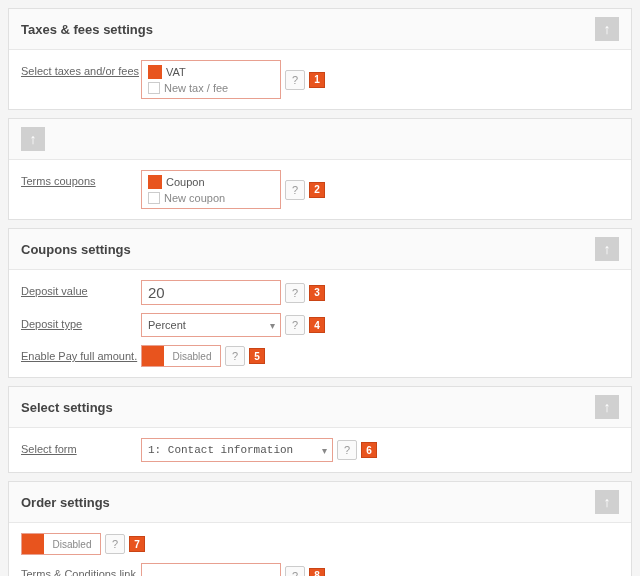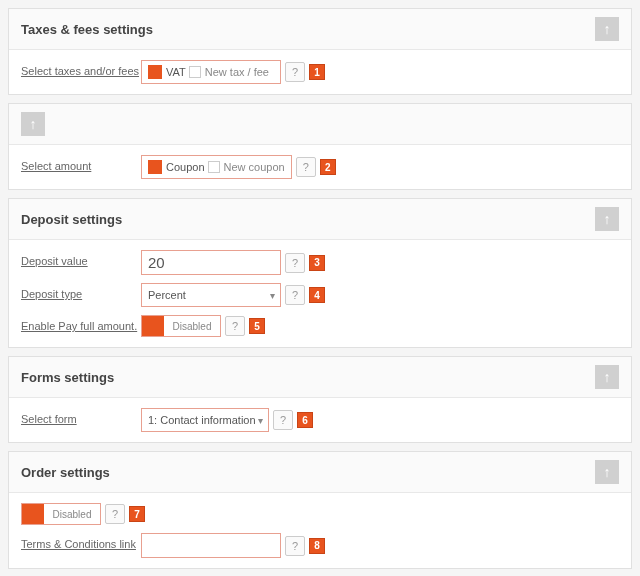--- a/index.html
+++ b/index.html
@@ -65,21 +65,21 @@
       display: flex;
       align-items: center;
       gap: 4px;
     }
     .tag-box {
       border: 1px solid #e8a090;
       padding: 4px 6px;
       min-width: 140px;
       background: #fff;
       display: flex;
-      flex-direction: row;
+      flex-direction: column;
       gap: 3px;
     }
     .tag-item {
       display: flex;
       align-items: center;
       gap: 4px;
     }
     .tag-color-box {
       width: 14px;
       height: 14px;
@@ -224,41 +224,41 @@
           </div>
         </div>
       </div>
     </div>
     <div class="section">
       <div class="section-header">
         <button class="upload-btn">↑</button>
       </div>
       <div class="section-body">
         <div class="form-row last-row">
-          <div class="form-label">Select amount</div>
+          <div class="form-label">Terms coupons</div>
           <div class="form-control-wrapper">
             <div class="tag-box">
               <div class="tag-item">
                 <div class="tag-color-box"></div>
                 <span class="tag-text">Coupon</span>
               </div>
               <div class="new-item-row">
                 <div class="new-item-checkbox"></div>
                 <span class="new-item-text">New coupon</span>
               </div>
             </div>
             <div class="info-icon">?</div>
             <div class="badge">2</div>
           </div>
         </div>
       </div>
     </div>
     <div class="section">
       <div class="section-header">
-        <span class="section-title">Deposit settings</span>
+        <span class="section-title">Coupons settings</span>
         <button class="upload-btn">↑</button>
       </div>
       <div class="section-body">
         <div class="form-row">
           <div class="form-label">Deposit value</div>
           <div class="form-control-wrapper">
             <input type="text" class="text-input" value="20" style="">
             <div class="info-icon">?</div>
             <div class="badge">3</div>
           </div>
@@ -281,28 +281,28 @@
               </div>
             </div>
             <div class="info-icon">?</div>
             <div class="badge">5</div>
           </div>
         </div>
       </div>
     </div>
     <div class="section">
       <div class="section-header">
-        <span class="section-title">Forms settings</span>
+        <span class="section-title">Select settings</span>
         <button class="upload-btn">↑</button>
       </div>
       <div class="section-body">
         <div class="form-row last-row">
           <div class="form-label">Select form</div>
           <div class="form-control-wrapper">
-            <div class="select-wrapper"><select class="select-input" style="width: 128px;"><option>1: Contact information</option></select></div>
+            <div class="select-wrapper"><select class="select-input" style="width: 192px; font-family: Liberation Mono, monospace;"><option>1: Contact information</option></select></div>
             <div class="info-icon">?</div>
             <div class="badge">6</div>
           </div>
         </div>
       </div>
     </div>
     <div class="section">
       <div class="section-header">
         <span class="section-title">Order settings</span>
         <button class="upload-btn">↑</button>

